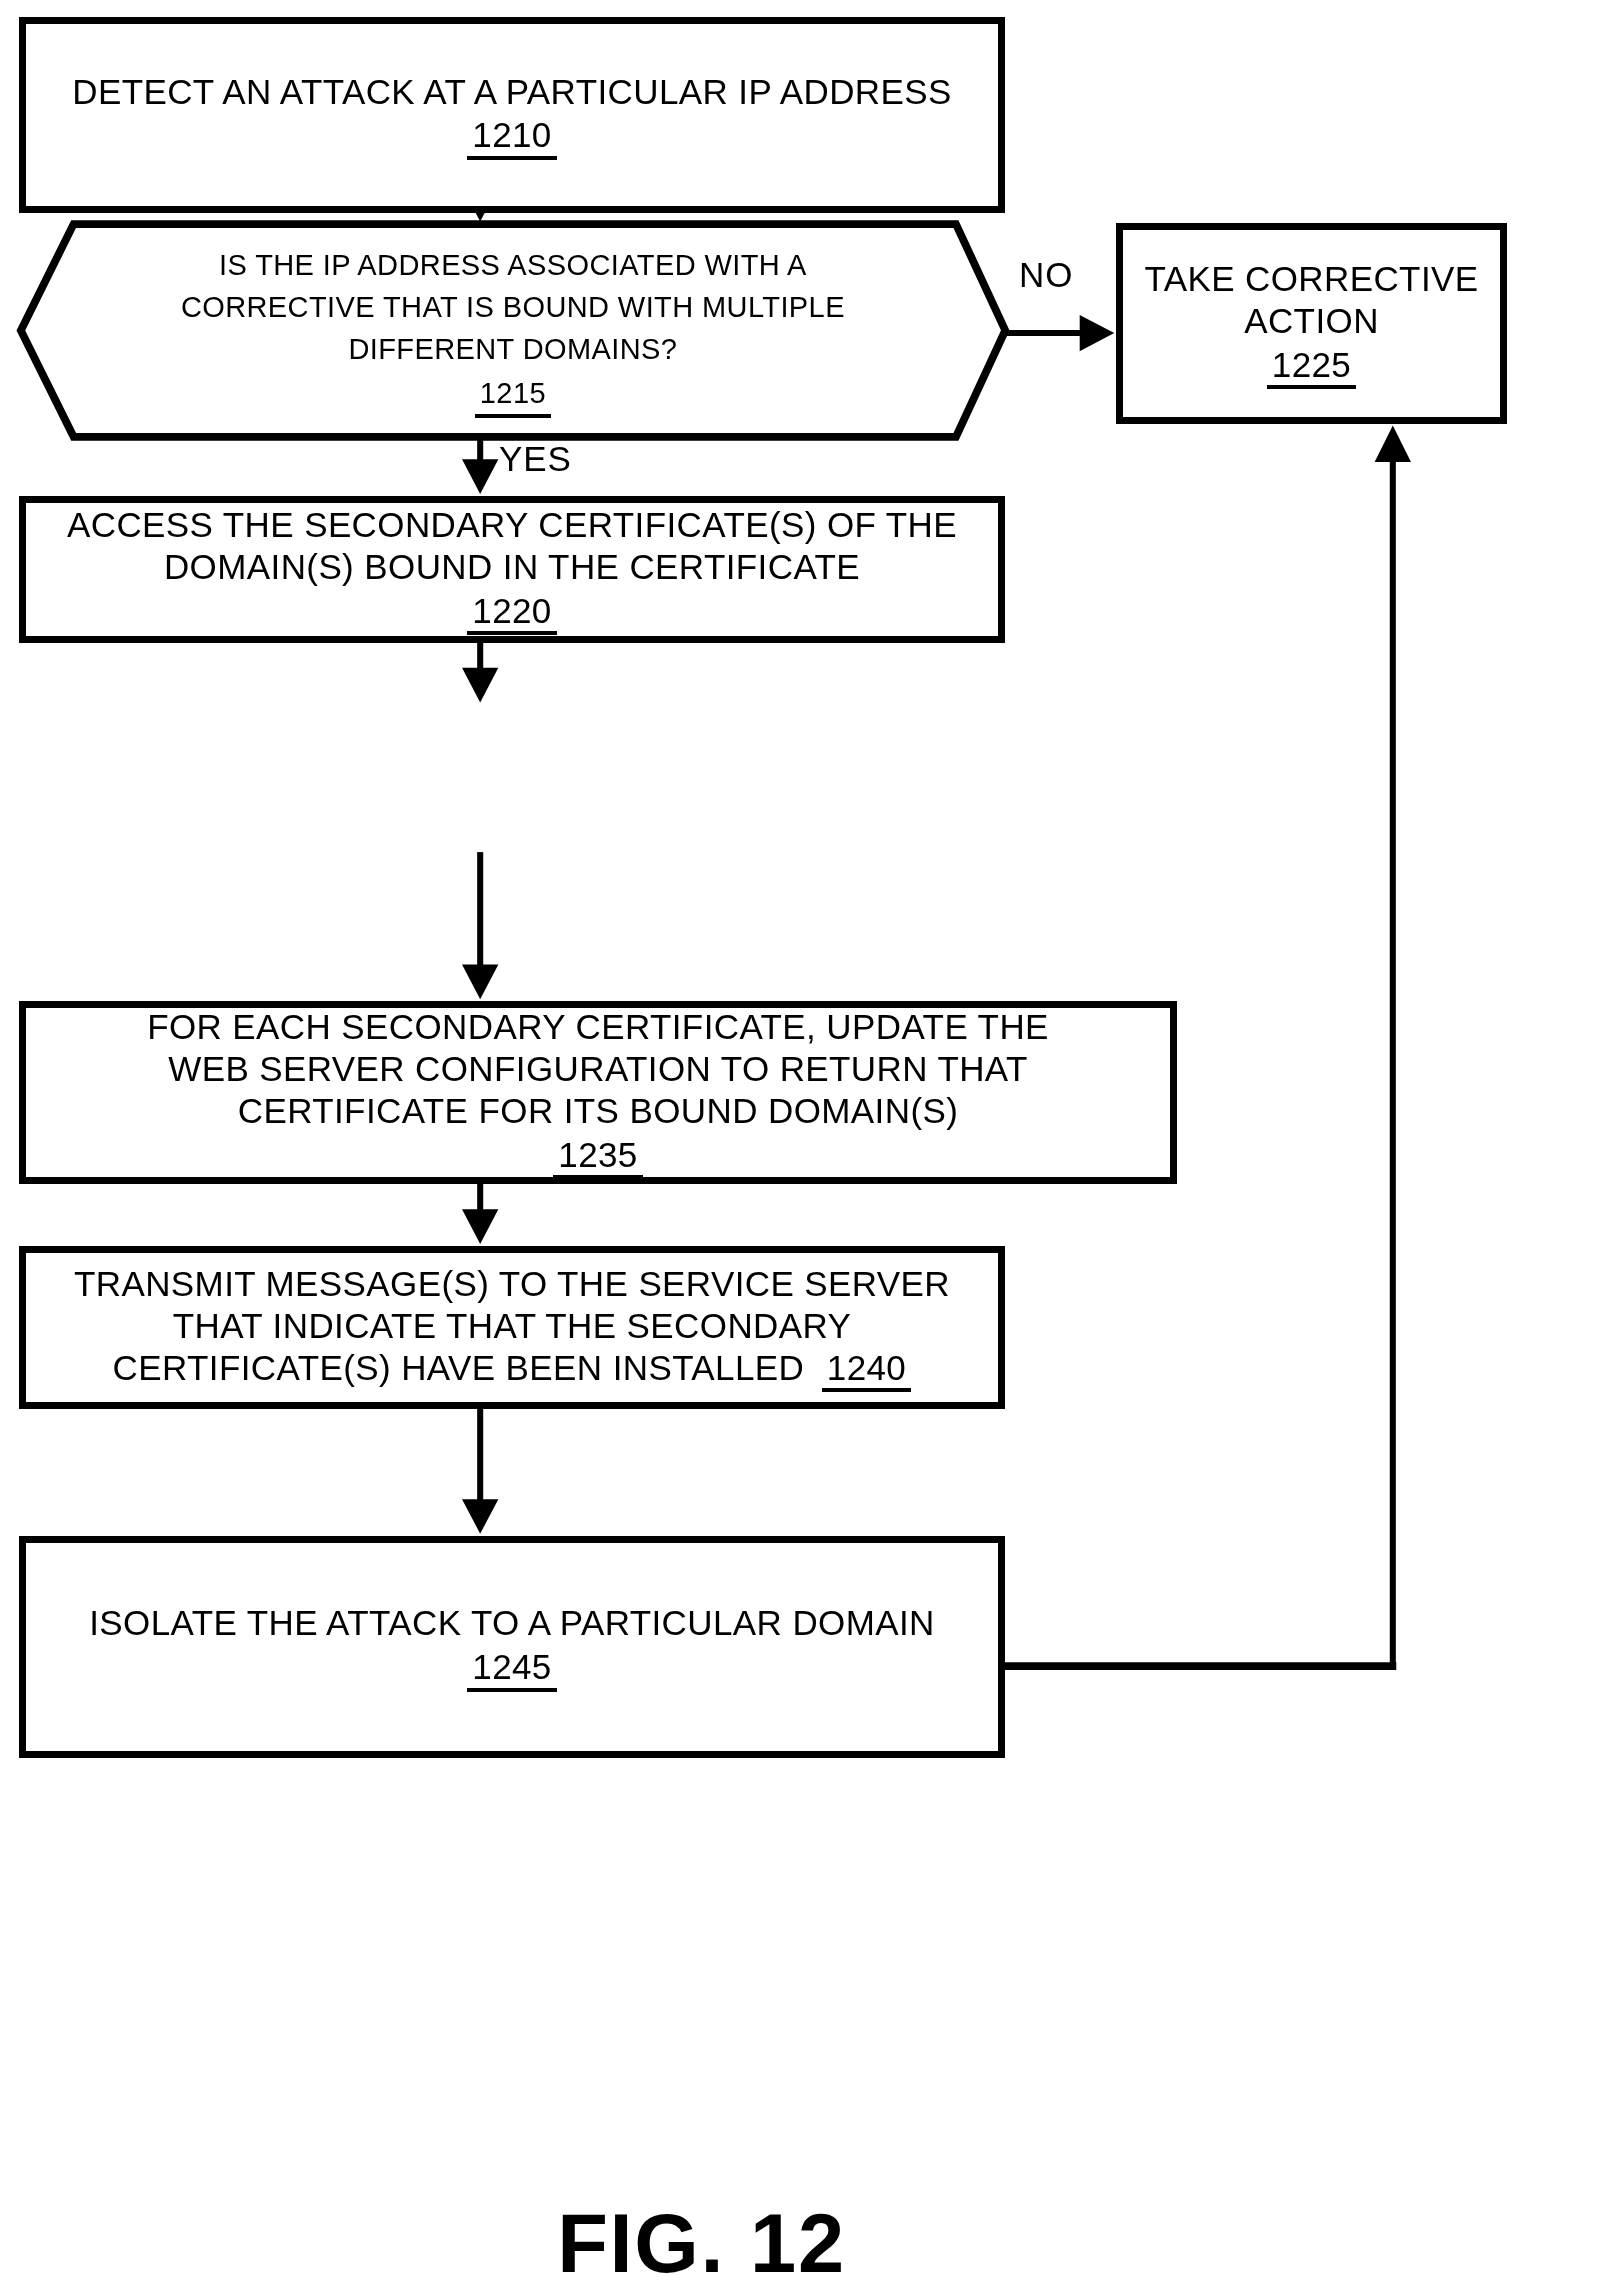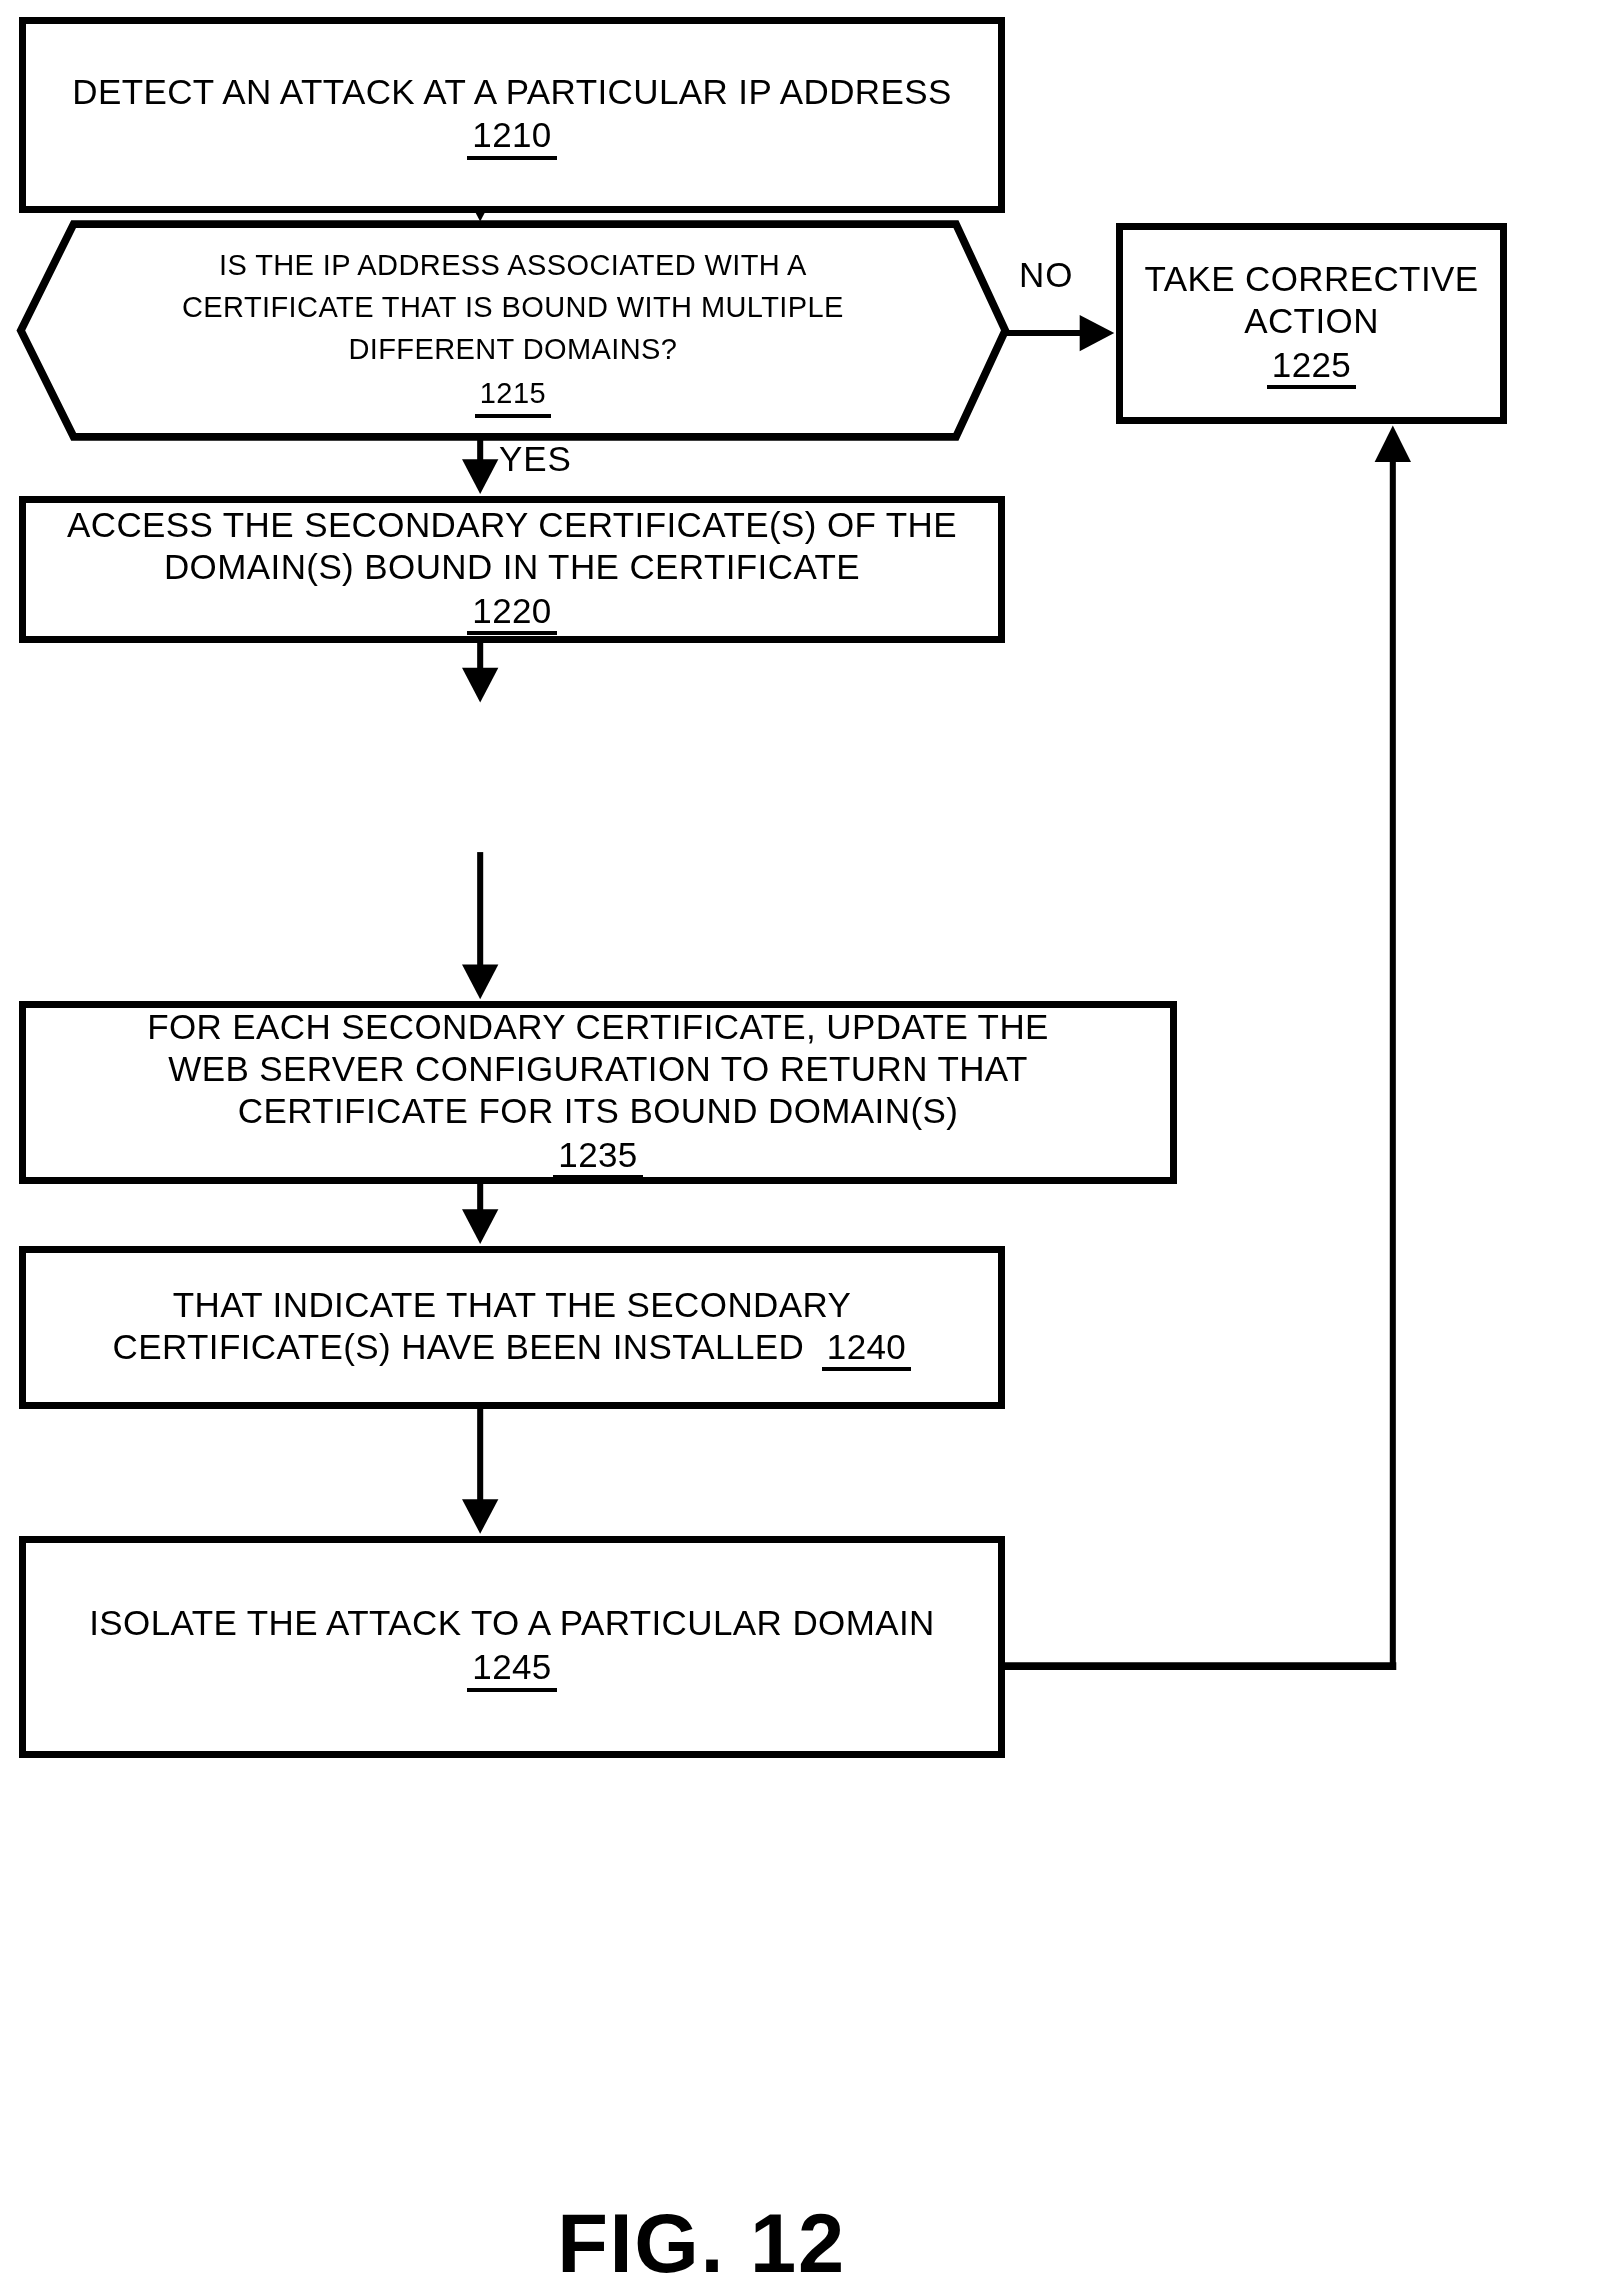--- a/index.html
+++ b/index.html
@@ -117,21 +117,21 @@
     </g>
   </svg>
 
   <div class="node" style="left:19px;top:17.3px;width:986px;height:196px;">
     <div class="line">DETECT AN ATTACK AT A PARTICULAR IP ADDRESS</div>
     <div class="line ref-row"><span class="ref">1210</span></div>
   </div>
 
   <div class="hex-text">
     <div class="line">IS THE IP ADDRESS ASSOCIATED WITH A</div>
-    <div class="line">CERTIFICATE THAT IS BOUND WITH MULTIPLE</div>
+    <div class="line">CORRECTIVE THAT IS BOUND WITH MULTIPLE</div>
     <div class="line">DIFFERENT DOMAINS?</div>
     <div class="line ref-row"><span class="ref">1215</span></div>
   </div>
 
   <div class="node" style="left:1116px;top:223px;width:391px;height:201px;">
     <div class="line">TAKE CORRECTIVE</div>
     <div class="line">ACTION</div>
     <div class="line ref-row"><span class="ref">1225</span></div>
   </div>
 
@@ -143,20 +143,21 @@
 
 
   <div class="node" style="left:19px;top:1001px;width:1158px;height:183px;">
     <div class="line">FOR EACH SECONDARY CERTIFICATE, UPDATE THE</div>
     <div class="line">WEB SERVER CONFIGURATION TO RETURN THAT</div>
     <div class="line">CERTIFICATE FOR ITS BOUND DOMAIN(S)</div>
     <div class="line ref-row"><span class="ref">1235</span></div>
   </div>
 
   <div class="node" style="left:19px;top:1246px;width:986px;height:163px;">
+    <div class="line">TRANSMIT MESSAGE(S) TO THE SERVICE SERVER</div>
     <div class="line">THAT INDICATE THAT THE SECONDARY</div>
     <div class="line"><span>CERTIFICATE(S) HAVE BEEN INSTALLED</span><span class="ref inline-ref">1240</span></div>
   </div>
 
   <div class="node" style="left:19px;top:1536px;width:986px;height:222px;">
     <div class="line">ISOLATE THE ATTACK TO A PARTICULAR DOMAIN</div>
     <div class="line ref-row"><span class="ref">1245</span></div>
   </div>
 
   <div class="edge-label" style="left:1019px;top:256px;">NO</div>

